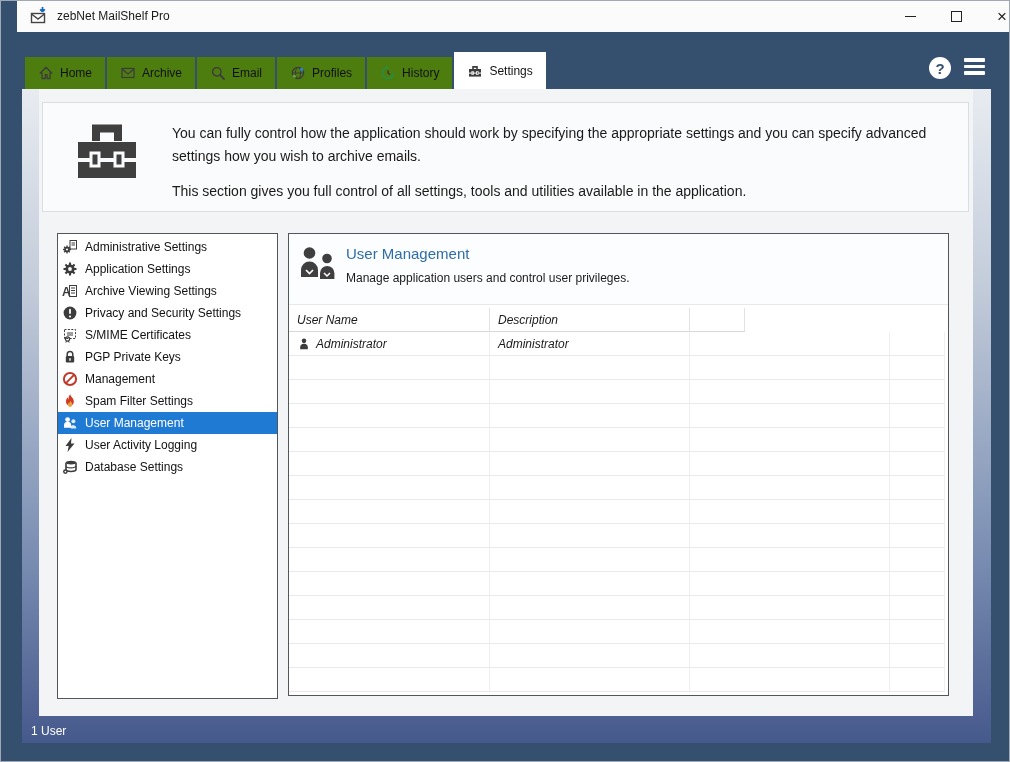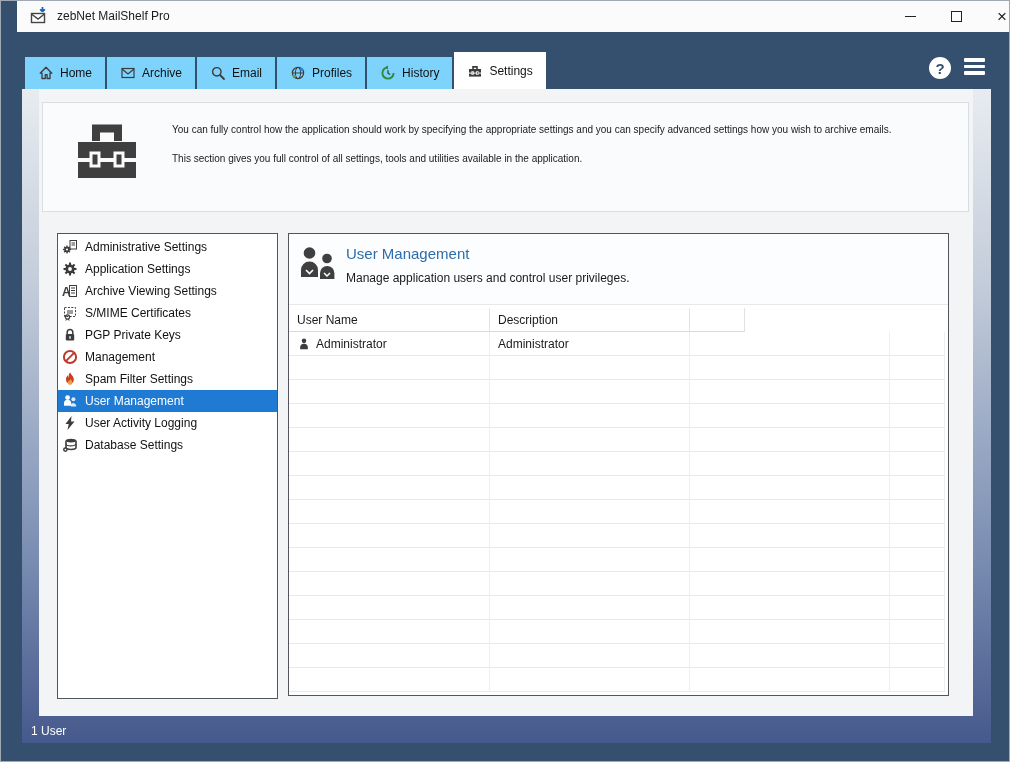--- a/index.html
+++ b/index.html
@@ -10,57 +10,57 @@
   .app-logo{position:absolute;left:12px;top:5px;width:20px;height:20px;}
   .title-text{position:absolute;left:40px;top:0;line-height:31px;font-size:12px;color:#1b1b1b;}
   .winbtns{position:absolute;right:0;top:0;height:31px;display:flex;}
   .winbtn{width:46px;height:31px;display:flex;align-items:center;justify-content:center;color:#222;cursor:default;}
   .min-glyph{width:11px;height:1px;background:#222;}
   .max-glyph{width:9px;height:9px;border:1.2px solid #222;}
   .close-glyph{font-size:17px;line-height:1;font-weight:400;}
 
   
   .tabstrip{position:absolute;left:24px;top:51px;display:flex;align-items:flex-end;height:37px;}
-  .tab{display:flex;align-items:center;gap:6px;padding:0 13px;height:32px;background:#7dd3fc;font-size:12px;color:#111;margin-right:2px;white-space:nowrap;}
+  .tab{display:flex;align-items:center;gap:6px;padding:0 13px;height:32px;background:#4d7c0f;font-size:12px;color:#111;margin-right:2px;white-space:nowrap;}
   .tab.active{height:37px;background:#FFFFFF;}
   .tab .ticon{width:16px;height:16px;display:flex;}
 
   .help-btn{position:absolute;left:928px;top:56px;width:22px;height:22px;border-radius:50%;background:#fff;color:#35506F;font-weight:bold;font-size:15px;display:flex;align-items:center;justify-content:center;}
   .menu-btn{position:absolute;left:963px;top:57px;width:21px;display:flex;flex-direction:column;gap:3px;}
   .menu-btn span{height:3.5px;background:#fff;border-radius:1px;}
 
   
   .client{position:absolute;left:21px;top:88px;width:969px;height:654px;
           background:linear-gradient(180deg,#E8ECF1 0%,#C3CCDA 30%,#8093B6 68%,#46598C 100%);}
   .status-text{position:absolute;left:9px;bottom:5px;color:#fff;font-size:12px;}
 
   
   .page{position:absolute;left:17px;top:0;width:934px;height:627px;background:#F2F4F6;}
 
   
   .intro{position:absolute;left:3px;top:13px;width:925px;height:108px;background:#FAFBFC;border:1px solid #DADDE1;}
   .intro-icon{position:absolute;left:31px;top:16px;width:66px;height:64px;}
-  .intro-text{position:absolute;left:129px;top:19px;width:790px;font-size:10px;color:#1a1a1a;line-height:1.65;}
+  .intro-text{position:absolute;left:129px;top:19px;width:790px;font-size:14px;color:#1a1a1a;line-height:1.65;}
   .intro-text .p2{margin-top:12px;}
 
   
   .sidebar{position:absolute;left:18px;top:144px;width:219px;height:462px;background:#fff;border:1px solid #52565C;padding-top:2px;}
   .side-item{display:flex;align-items:center;gap:7px;height:22px;padding-left:4px;font-size:12px;color:#111;cursor:default;}
   .side-item.selected{background:#1F7AD3;color:#fff;}
   .side-item .sicon{width:16px;height:16px;display:flex;flex:none;}
 
   
   .panel{position:absolute;left:249px;top:144px;width:659px;height:461px;background:#fff;border:1px solid #52565C;}
   .panel-header{position:absolute;left:0;top:0;right:0;height:70px;background:#FCFDFE;border-bottom:1px solid #E6E8EA;}
   .panel-icon{position:absolute;left:10px;top:12px;width:40px;height:36px;}
   .panel-title{position:absolute;left:57px;top:11px;font-size:15px;color:#2E6DA8;}
   .panel-sub{position:absolute;left:57px;top:37px;font-size:12px;color:#1a1a1a;}
 
   
-  .table{position:absolute;left:0;top:74px;right:0;bottom:0;overflow:hidden;}
+  .table{position:absolute;left:0;top:74px;right:0;bottom:0;overflow:hidden;font-style:italic;}
   .trow{display:flex;}
   .thead .cell{height:24px;line-height:24px;border-right:1px solid #E2E2E2;border-bottom:1px solid #D9D9D9;
                padding-left:8px;box-sizing:border-box;font-size:12px;color:#1a1a1a;white-space:nowrap;overflow:hidden;}
   .tbody .cell{height:24px;border-right:1px solid #EFEFEF;border-bottom:1px solid #E9E9E9;box-sizing:border-box;
                padding-left:8px;font-size:12px;color:#1a1a1a;display:flex;align-items:center;gap:5px;white-space:nowrap;overflow:hidden;}
   .tbody .cell .ricon{width:14px;height:14px;display:flex;flex:none;}
 </style>
 </head>
 <body>
 
@@ -214,20 +214,30 @@
             <span class="sicon">
               <svg width="16" height="16" viewBox="0 0 16 16">
                 <rect x="7.5" y="2.5" width="7" height="11" fill="#fff" stroke="#3C3C3C"></rect>
                 <line x1="9" y1="5" x2="13" y2="5" stroke="#3C3C3C"></line>
                 <line x1="9" y1="7.5" x2="13" y2="7.5" stroke="#3C3C3C"></line>
                 <line x1="9" y1="10" x2="13" y2="10" stroke="#3C3C3C"></line>
                 <text x="0" y="12.5" font-family="Liberation Sans, sans-serif" font-size="12" font-weight="bold" fill="#3C3C3C">A</text>
               </svg>
             </span>
             <span>Archive Viewing Settings</span>
+          </div>
+          <div class="side-item">
+            <span class="sicon">
+              <svg width="16" height="16" viewBox="0 0 16 16">
+                <circle cx="8" cy="8" r="6.4" fill="#3C3C3C"></circle>
+                <rect x="7.1" y="3.8" width="1.8" height="5.2" rx="0.9" fill="#fff"></rect>
+                <circle cx="8" cy="11.5" r="1.1" fill="#fff"></circle>
+              </svg>
+            </span>
+            <span>Privacy and Security Settings</span>
           </div>
           <div class="side-item">
             <span class="sicon">
               <svg width="16" height="16" viewBox="0 0 16 16">
                 <rect x="2.5" y="2.5" width="11" height="9" fill="none" stroke="#3C3C3C" stroke-dasharray="2 1.4"></rect>
                 <line x1="5" y1="6" x2="11" y2="6" stroke="#3C3C3C"></line>
                 <line x1="5" y1="8" x2="11" y2="8" stroke="#3C3C3C"></line>
                 <circle cx="5.5" cy="12" r="2.1" fill="none" stroke="#3C3C3C" stroke-width="1.2"></circle>
                 <path d="M4.6 13.8l-0.7 1.8M6.4 13.8l0.7 1.8" stroke="#3C3C3C"></path>
               </svg>

